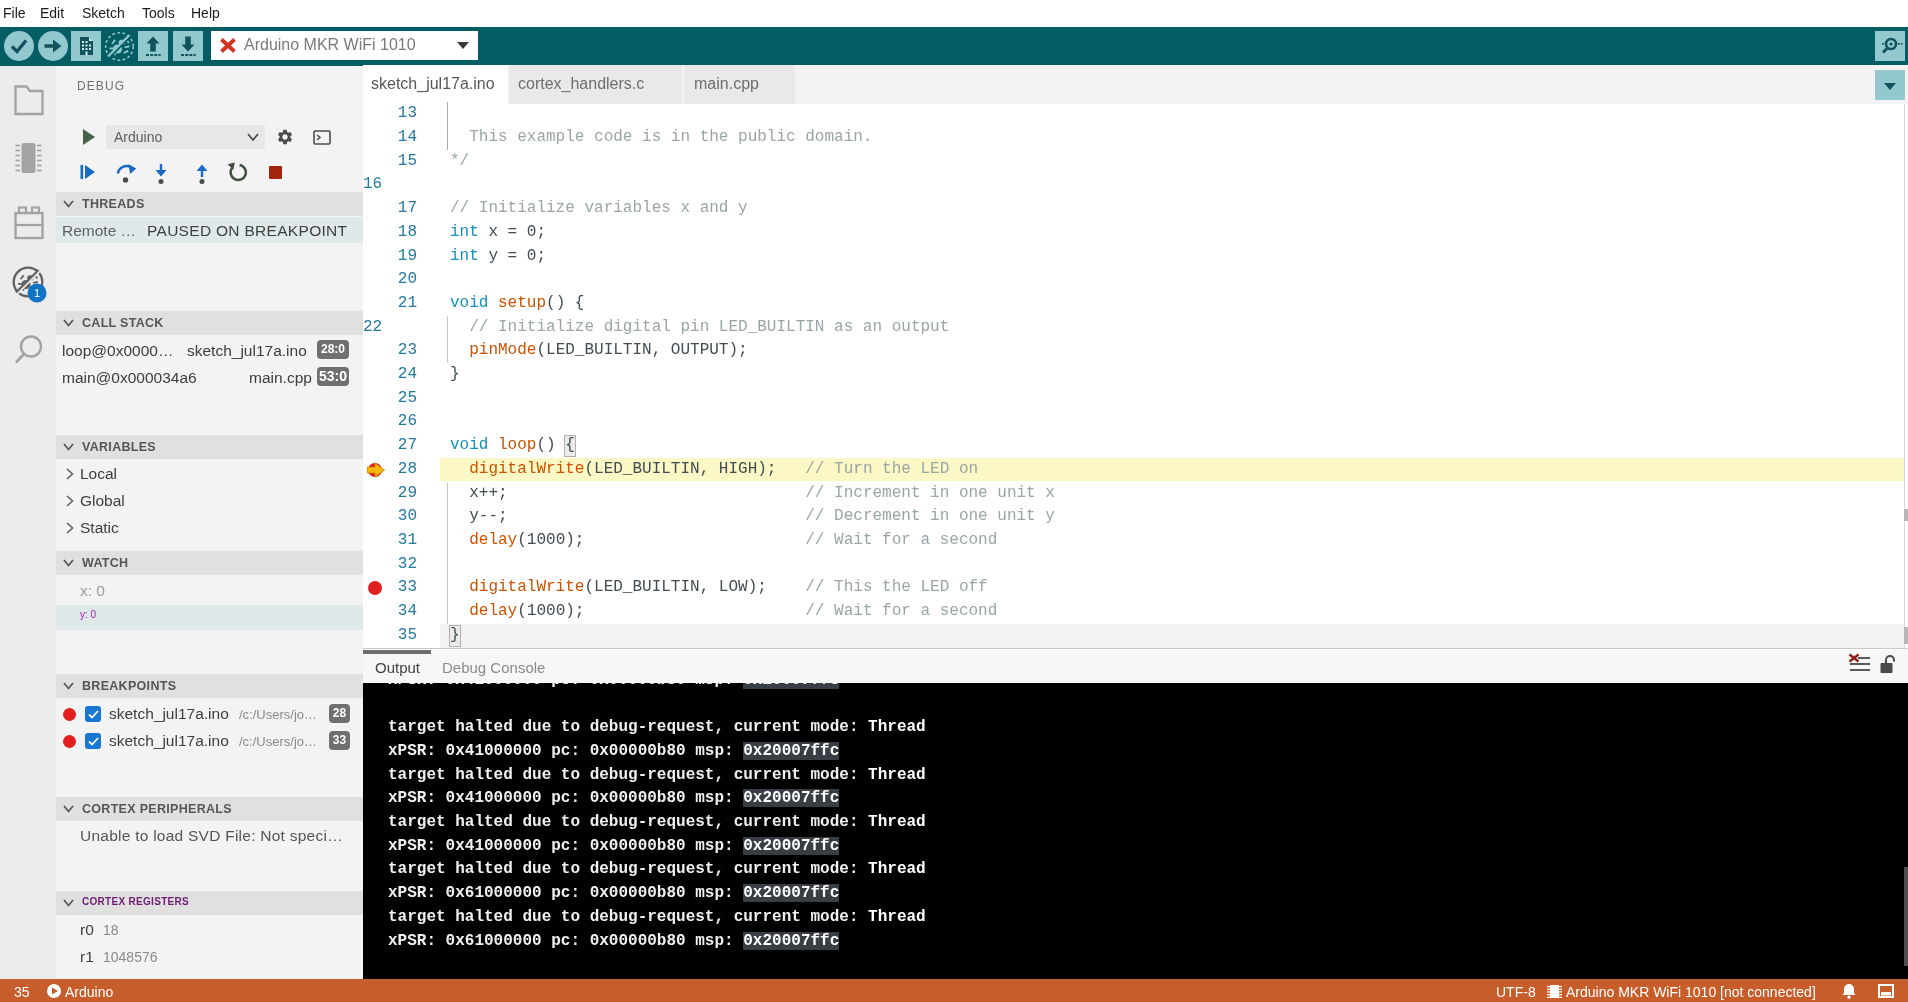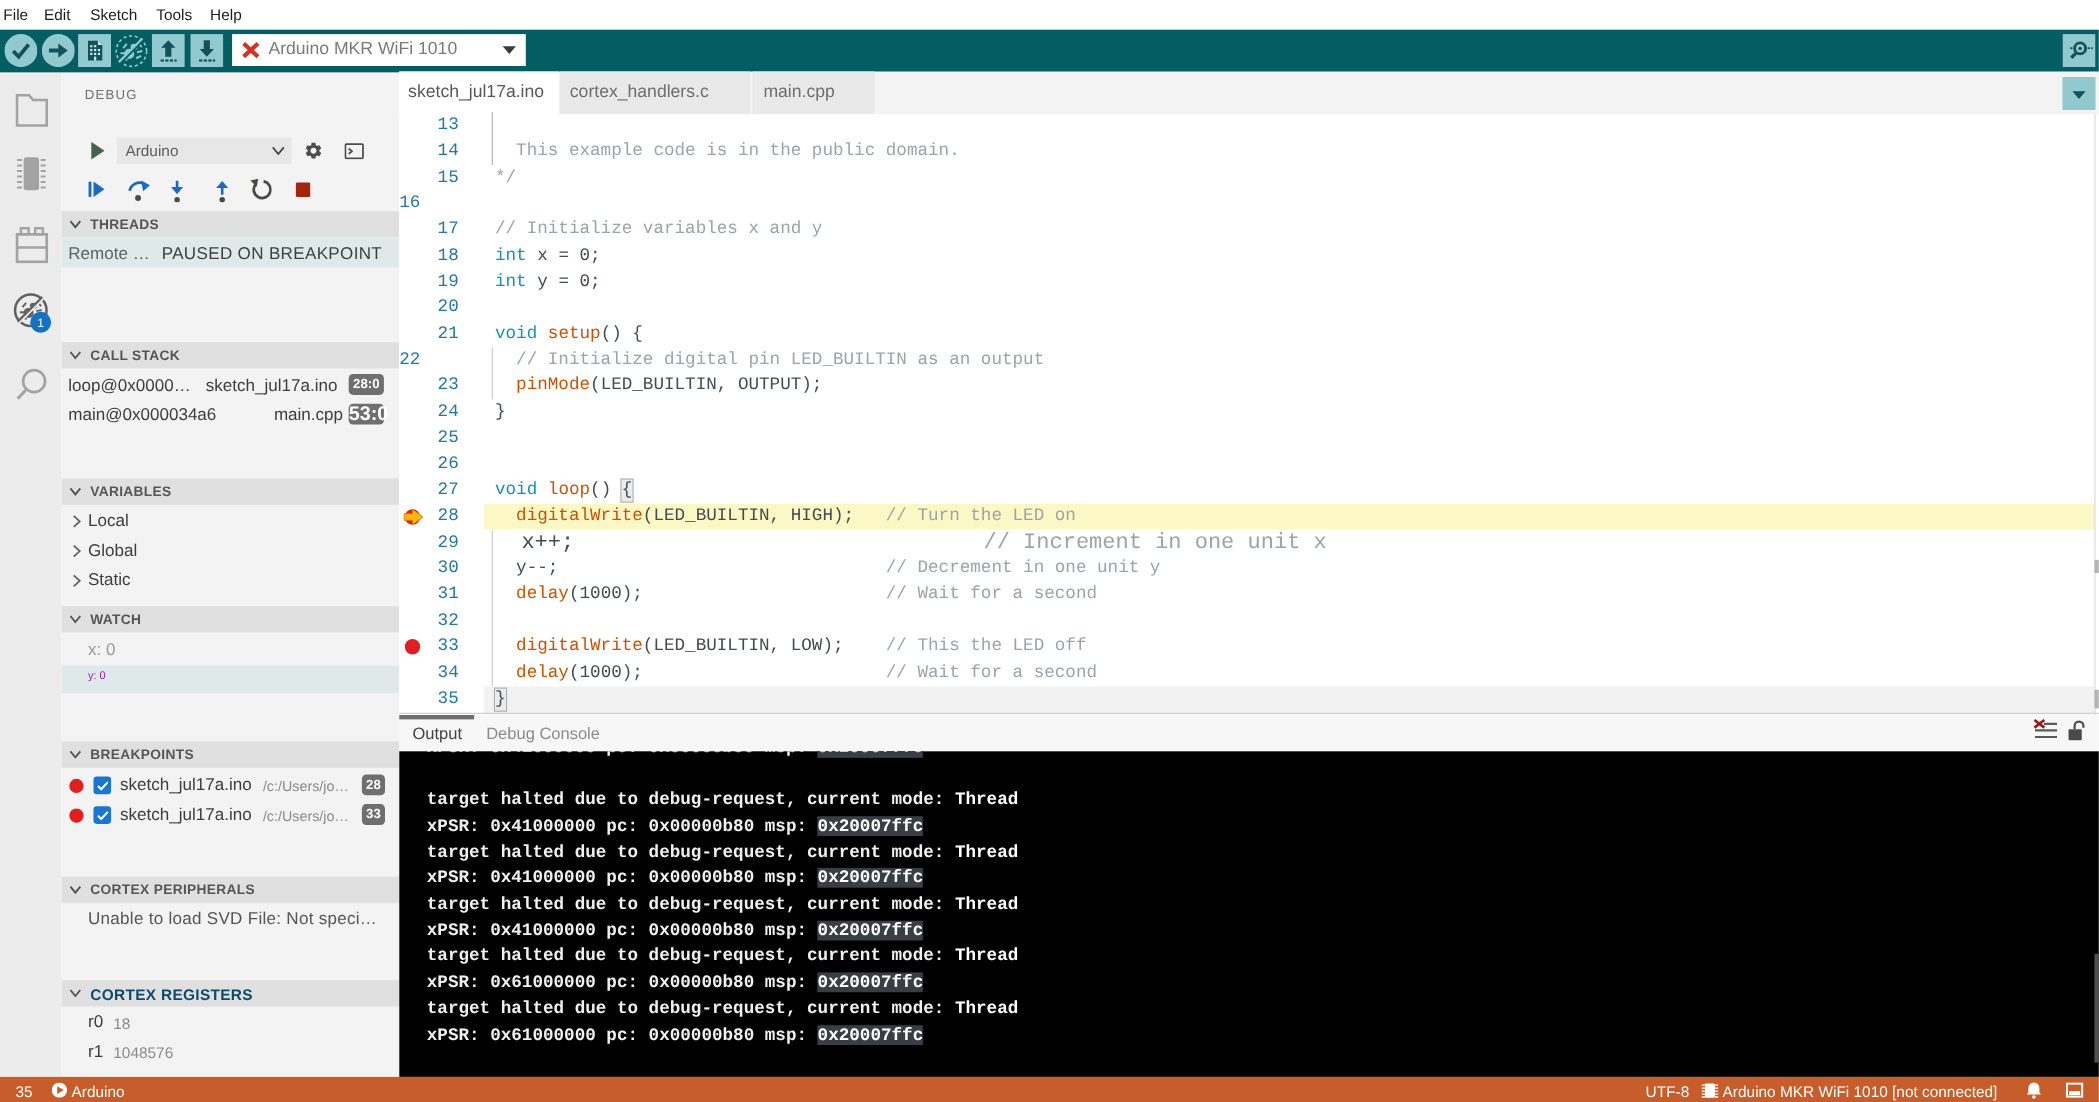--- a/index.html
+++ b/index.html
@@ -190,21 +190,21 @@
 <div class="abs" style="left:56px;top:311px;width:307px;height:24px;background:#e0e0e0;"></div>
 <svg class="abs" style="left:63px;top:319px" width="11" height="8">
     <path d="M1 1 L5.5 6.5 L10 1" stroke="#555" stroke-width="1.7" fill="none"></path>
   </svg>
 <div class="abs" style="left:82px;top:316px;font-size:12.5px;font-weight:bold;color:#565656;letter-spacing:0.3px;">CALL STACK</div>
 <div class="abs" style="left:62px;top:342px;font-size:15.5px;color:#3d3d3d;">loop@0x0000…</div>
 <div class="abs" style="left:187px;top:342px;font-size:15.5px;color:#3d3d3d;">sketch_jul17a.ino</div>
 <div class="abs" style="left:317px;top:340px;width:32px;height:19px;background:#6f6f6f;border-radius:4px;color:#fff;font-size:12px;font-weight:bold;text-align:center;line-height:19px;">28:0</div>
 <div class="abs" style="left:62px;top:369px;font-size:15.5px;color:#3d3d3d;">main@0x000034a6</div>
 <div class="abs" style="left:249px;top:369px;font-size:15.5px;color:#3d3d3d;">main.cpp</div>
-<div class="abs" style="left:317px;top:367px;width:32px;height:19px;background:#6f6f6f;border-radius:4px;color:#fff;font-size:18px;font-weight:bold;text-align:center;line-height:19px;">53:0</div>
+<div class="abs" style="left:317px;top:367px;width:32px;height:19px;background:#6f6f6f;border-radius:4px;color:#fff;font-size:14px;font-weight:bold;text-align:center;line-height:19px;">53:0</div>
 <div class="abs" style="left:56px;top:435px;width:307px;height:24px;background:#e0e0e0;"></div>
 <svg class="abs" style="left:63px;top:443px" width="11" height="8">
     <path d="M1 1 L5.5 6.5 L10 1" stroke="#555" stroke-width="1.7" fill="none"></path>
   </svg>
 <div class="abs" style="left:82px;top:440px;font-size:12.5px;font-weight:bold;color:#565656;letter-spacing:0.3px;">VARIABLES</div>
 <svg class="abs" style="left:66px;top:468px" width="8" height="12">
     <path d="M1 1 L6.5 6 L1 11" stroke="#616161" stroke-width="1.6" fill="none"></path>
   </svg>
 <div class="abs" style="left:80px;top:465px;font-size:15.5px;color:#3d3d3d;">Local</div>
 <svg class="abs" style="left:66px;top:495px" width="8" height="12">
@@ -247,21 +247,21 @@
 <div class="abs" style="left:56px;top:797px;width:307px;height:24px;background:#e0e0e0;"></div>
 <svg class="abs" style="left:63px;top:805px" width="11" height="8">
     <path d="M1 1 L5.5 6.5 L10 1" stroke="#555" stroke-width="1.7" fill="none"></path>
   </svg>
 <div class="abs" style="left:82px;top:802px;font-size:12.5px;font-weight:bold;color:#565656;letter-spacing:0.3px;">CORTEX PERIPHERALS</div>
 <div class="abs" style="left:80px;top:827px;font-size:15.5px;color:#555;letter-spacing:0.25px;">Unable to load SVD File: Not speci…</div>
 <div class="abs" style="left:56px;top:891px;width:307px;height:24px;background:#e0e0e0;"></div>
 <svg class="abs" style="left:63px;top:899px" width="11" height="8">
     <path d="M1 1 L5.5 6.5 L10 1" stroke="#555" stroke-width="1.7" fill="none"></path>
   </svg>
-<div class="abs" style="left:82px;top:896px;font-size:14px;font-weight:bold;color:#0c4a6e;letter-spacing:0.3px;">CORTEX REGISTERS</div>
+<div class="abs" style="left:82px;top:896px;font-size:10px;font-weight:bold;color:#701a75;letter-spacing:0.3px;">CORTEX REGISTERS</div>
 <div class="abs" style="left:80px;top:921px;font-size:15.5px;color:#3d3d3d;">r0</div>
 <div class="abs" style="left:103px;top:922px;font-size:14px;color:#8a8a8a;">18</div>
 <div class="abs" style="left:80px;top:948px;font-size:15.5px;color:#3d3d3d;">r1</div>
 <div class="abs" style="left:103px;top:949px;font-size:14px;color:#8a8a8a;">1048576</div>
 <div class="abs" style="left:363px;top:65px;width:1545px;height:39px;background:#f3f3f3;"></div>
 <div class="abs" style="left:363px;top:65px;width:145px;height:39px;background:#ffffff;"></div>
 <div class="abs" style="left:371px;top:75px;font-size:16px;color:#575757;">sketch_jul17a.ino</div>
 <div class="abs" style="left:509px;top:65px;width:173px;height:39px;background:#e9e9e9;"></div>
 <div class="abs" style="left:518px;top:75px;font-size:16px;color:#6e6e6e;">cortex_handlers.c</div>
 <div class="abs" style="left:684px;top:65px;width:111px;height:39px;background:#e9e9e9;"></div>
@@ -310,21 +310,21 @@
 <pre class="abs" style="left:450px;top:149.7px;height:23.7px;line-height:23.7px;font-size:16px;"><span style="color:#9aa5a6;">*/</span></pre>
 <pre class="abs" style="left:450px;top:197.1px;height:23.7px;line-height:23.7px;font-size:16px;"><span style="color:#9aa5a6;">// Initialize variables x and y</span></pre>
 <pre class="abs" style="left:450px;top:220.8px;height:23.7px;line-height:23.7px;font-size:16px;"><span style="color:#1590bd;">int</span><span style="color:#424c51;"> x = 0;</span></pre>
 <pre class="abs" style="left:450px;top:244.5px;height:23.7px;line-height:23.7px;font-size:16px;"><span style="color:#1590bd;">int</span><span style="color:#424c51;"> y = 0;</span></pre>
 <pre class="abs" style="left:450px;top:291.9px;height:23.7px;line-height:23.7px;font-size:16px;"><span style="color:#1590bd;">void</span><span style="color:#424c51;"> </span><span style="color:#cb5200;">setup</span><span style="color:#424c51;">() {</span></pre>
 <pre class="abs" style="left:450px;top:315.6px;height:23.7px;line-height:23.7px;font-size:16px;"><span style="color:#9aa5a6;">  // Initialize digital pin LED_BUILTIN as an output</span></pre>
 <pre class="abs" style="left:450px;top:339.3px;height:23.7px;line-height:23.7px;font-size:16px;"><span style="color:#424c51;">  </span><span style="color:#cb5200;">pinMode</span><span style="color:#424c51;">(LED_BUILTIN, OUTPUT);</span></pre>
 <pre class="abs" style="left:450px;top:363.0px;height:23.7px;line-height:23.7px;font-size:16px;"><span style="color:#424c51;">}</span></pre>
 <pre class="abs" style="left:450px;top:434.1px;height:23.7px;line-height:23.7px;font-size:16px;text-align:right;"><span style="color:#1590bd;">void</span><span style="color:#424c51;"> </span><span style="color:#cb5200;">loop</span><span style="color:#424c51;">() {</span></pre>
 <pre class="abs" style="left:450px;top:457.8px;height:23.7px;line-height:23.7px;font-size:16px;"><span style="color:#424c51;">  </span><span style="color:#cb5200;">digitalWrite</span><span style="color:#424c51;">(LED_BUILTIN, HIGH);   </span><span style="color:#9aa5a6;">// Turn the LED on</span></pre>
-<pre class="abs" style="left:450px;top:481.5px;height:23.7px;line-height:23.7px;font-size:20px;"><span style="color:#424c51;">  x++;                               </span><span style="color:#9aa5a6;">// Increment in one unit x</span></pre>
+<pre class="abs" style="left:450px;top:481.5px;height:23.7px;line-height:23.7px;font-size:16px;"><span style="color:#424c51;">  x++;                               </span><span style="color:#9aa5a6;">// Increment in one unit x</span></pre>
 <pre class="abs" style="left:450px;top:505.2px;height:23.7px;line-height:23.7px;font-size:16px;"><span style="color:#424c51;">  y--;                               </span><span style="color:#9aa5a6;">// Decrement in one unit y</span></pre>
 <pre class="abs" style="left:450px;top:528.9px;height:23.7px;line-height:23.7px;font-size:16px;"><span style="color:#424c51;">  </span><span style="color:#cb5200;">delay</span><span style="color:#424c51;">(1000);                       </span><span style="color:#9aa5a6;">// Wait for a second</span></pre>
 <pre class="abs" style="left:450px;top:576.3px;height:23.7px;line-height:23.7px;font-size:16px;"><span style="color:#424c51;">  </span><span style="color:#cb5200;">digitalWrite</span><span style="color:#424c51;">(LED_BUILTIN, LOW);    </span><span style="color:#9aa5a6;">// This the LED off</span></pre>
 <pre class="abs" style="left:450px;top:600.0px;height:23.7px;line-height:23.7px;font-size:16px;"><span style="color:#424c51;">  </span><span style="color:#cb5200;">delay</span><span style="color:#424c51;">(1000);                       </span><span style="color:#9aa5a6;">// Wait for a second</span></pre>
 <pre class="abs" style="left:450px;top:623.7px;height:23.7px;line-height:23.7px;font-size:16px;"><span style="color:#424c51;">}</span></pre>
 <div class="abs" style="left:363px;top:648.2px;width:1545px;height:1.3px;background:#c8c8c8;"></div>
 <div class="abs" style="left:1903.5px;top:104px;width:1px;height:546px;background:#d8d8d8;"></div>
 <div class="abs" style="left:1904px;top:509px;width:4px;height:12px;background:#b5b5b5;"></div>
 <div class="abs" style="left:1904px;top:627px;width:4px;height:17px;background:#b5b5b5;"></div>
 <div class="abs" style="left:363px;top:650px;width:1545px;height:32.5px;background:#f7f7f7;"></div>

